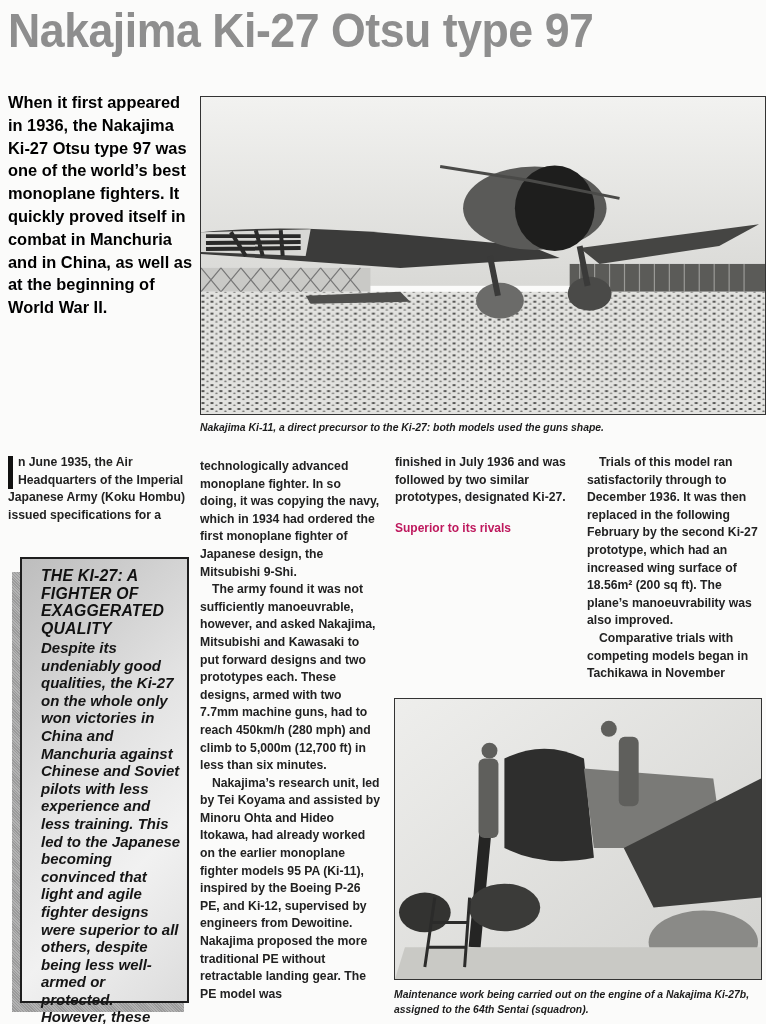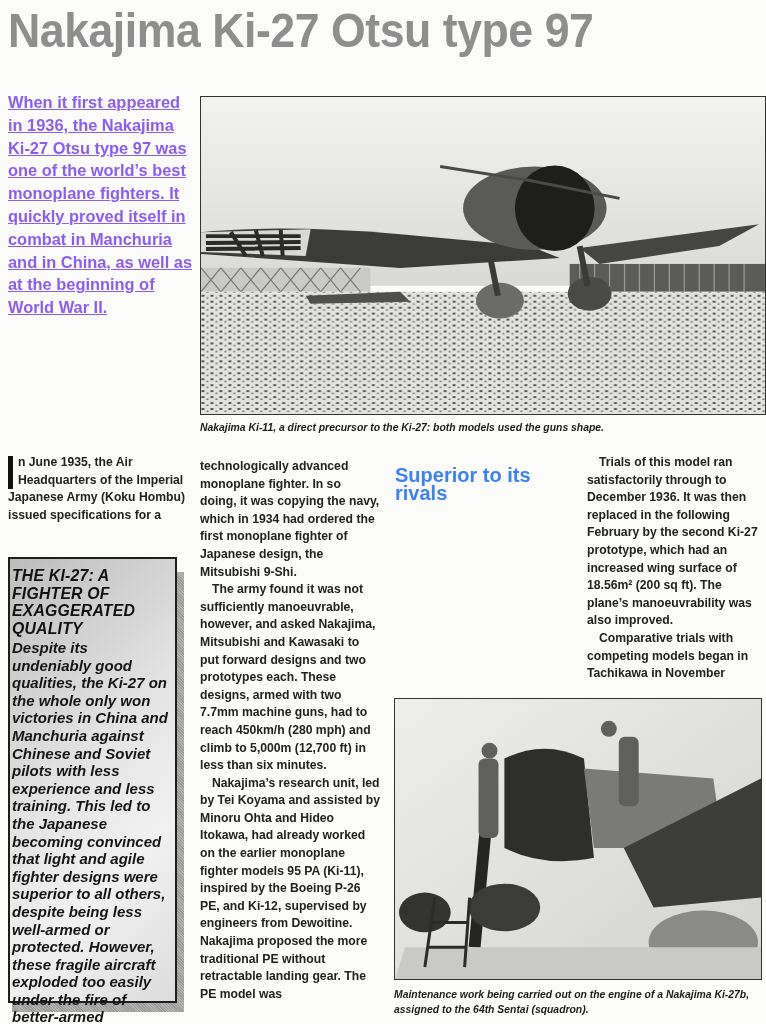--- a/index.html
+++ b/index.html
@@ -13,21 +13,21 @@
   .title {
     position: absolute; left: 8px; top: 2px;
     font-family: "Liberation Sans", sans-serif;
     font-weight: 700; font-size: 48px; letter-spacing: -0.5px;
     color: #8e8e8e; white-space: nowrap;
     transform: scaleX(0.93); transform-origin: left top;
     line-height: 58px;
   }
   .intro {
     position: absolute; left: 8px; top: 91px; width: 185px;
-    font-weight: 700; font-size: 16.4px; line-height: 22.8px; color: #8b5cf6; text-decoration: underline;
+    font-weight: 700; font-size: 16.4px; line-height: 22.8px; color: #000000;
   }
   .photo {
     position: absolute; border: 1.5px solid #333;
     overflow: hidden;
   }
   .photo svg { width: 100%; height: 100%; display: block; }
   .photo1 { left: 200px; top: 96px; width: 566px; height: 319px; }
   .photo2 { left: 394px; top: 698px; width: 368px; height: 282px; }
   .caption {
     position: absolute; font-weight: 700; font-style: italic;
@@ -43,32 +43,32 @@
   .col p.indent { text-indent: 12px; }
   .col1 { left: 8px; top: 454px; width: 180px; }
   .col2 { left: 200px; top: 458px; width: 180px; }
   .col3 { left: 395px; top: 454px; width: 180px; }
   .col4 { left: 587px; top: 454px; width: 178px; }
   .dropcap {
     float: left; width: 5px; height: 33px; margin: 2px 5px 0 0;
     background: #111;
   }
   .subhead {
-    font-weight: 700; font-size: 20px; color: #3b82f6;
+    font-weight: 700; font-size: 12px; color: #be185d;
     margin: 12px 0 0 0; line-height: 18px;
   }
   .sidebar-shadow {
     position: absolute; left: 12px; top: 572px; width: 172px; height: 440px;
     background: repeating-linear-gradient(45deg, #9a9a9a 0 1px, #b3b3b3 1px 2px);
   }
   .sidebar {
-    position: absolute; left: 8px; top: 557px; width: 169px; height: 446px;
+    position: absolute; left: 20px; top: 557px; width: 169px; height: 446px;
     border: 2px solid #1e1e1e;
     background: linear-gradient(135deg, #bdbdbd 0%, #e3e3e3 45%, #f1f1f1 70%, #dcdcdc 100%);
-    padding: 8px 6px 0 2px;
+    padding: 8px 6px 0 19px;
   }
   .sidebar-title {
     font-weight: 900; font-style: italic; font-size: 15.8px; line-height: 17.5px;
     color: #111; letter-spacing: 0.2px;
   }
   .sidebar-body {
     margin-top: 2px;
     font-weight: 700; font-style: italic; font-size: 15px; line-height: 17.6px;
     color: #151515;
   }
@@ -128,20 +128,21 @@
   <div class="sidebar-body">Despite its undeniably good qualities, the Ki-27 on the whole only won victories in China and Manchuria against Chinese and Soviet pilots with less experience and less training. This led to the Japanese becoming convinced that light and agile fighter designs were superior to all others, despite being less well-armed or protected. However, these fragile aircraft exploded too easily under the fire of better-armed American fighters, killing their Japanese pilots instantly.</div>
 </div>
 
 <div class="col col2">
   <p>technologically advanced monoplane fighter. In so doing, it was copying the navy, which in 1934 had ordered the first monoplane fighter of Japanese design, the Mitsubishi 9-Shi.</p>
   <p class="indent">The army found it was not sufficiently manoeuvrable, however, and asked Nakajima, Mitsubishi and Kawasaki to put forward designs and two prototypes each. These designs, armed with two 7.7mm machine guns, had to reach 450km/h (280 mph) and climb to 5,000m (12,700 ft) in less than six minutes.</p>
   <p class="indent">Nakajima’s research unit, led by Tei Koyama and assisted by Minoru Ohta and Hideo Itokawa, had already worked on the earlier monoplane fighter models 95 PA (Ki-11), inspired by the Boeing P-26 PE, and Ki-12, supervised by engineers from Dewoitine. Nakajima proposed the more traditional PE without retractable landing gear. The PE model was</p>
 </div>
 
 <div class="col col3">
+  <p>finished in July 1936 and was followed by two similar prototypes, designated Ki-27.</p>
   <h2 class="subhead">Superior to its rivals</h2>
 </div>
 
 <div class="col col4">
   <p class="indent">Trials of this model ran satisfactorily through to December 1936. It was then replaced in the following February by the second Ki-27 prototype, which had an increased wing surface of 18.56m² (200 sq ft). The plane’s manoeuvrability was also improved.</p>
   <p class="indent">Comparative trials with competing models began in Tachikawa in November</p>
 </div>
 
 <div class="photo photo2">
   <svg viewBox="0 0 368 282" preserveAspectRatio="none">

